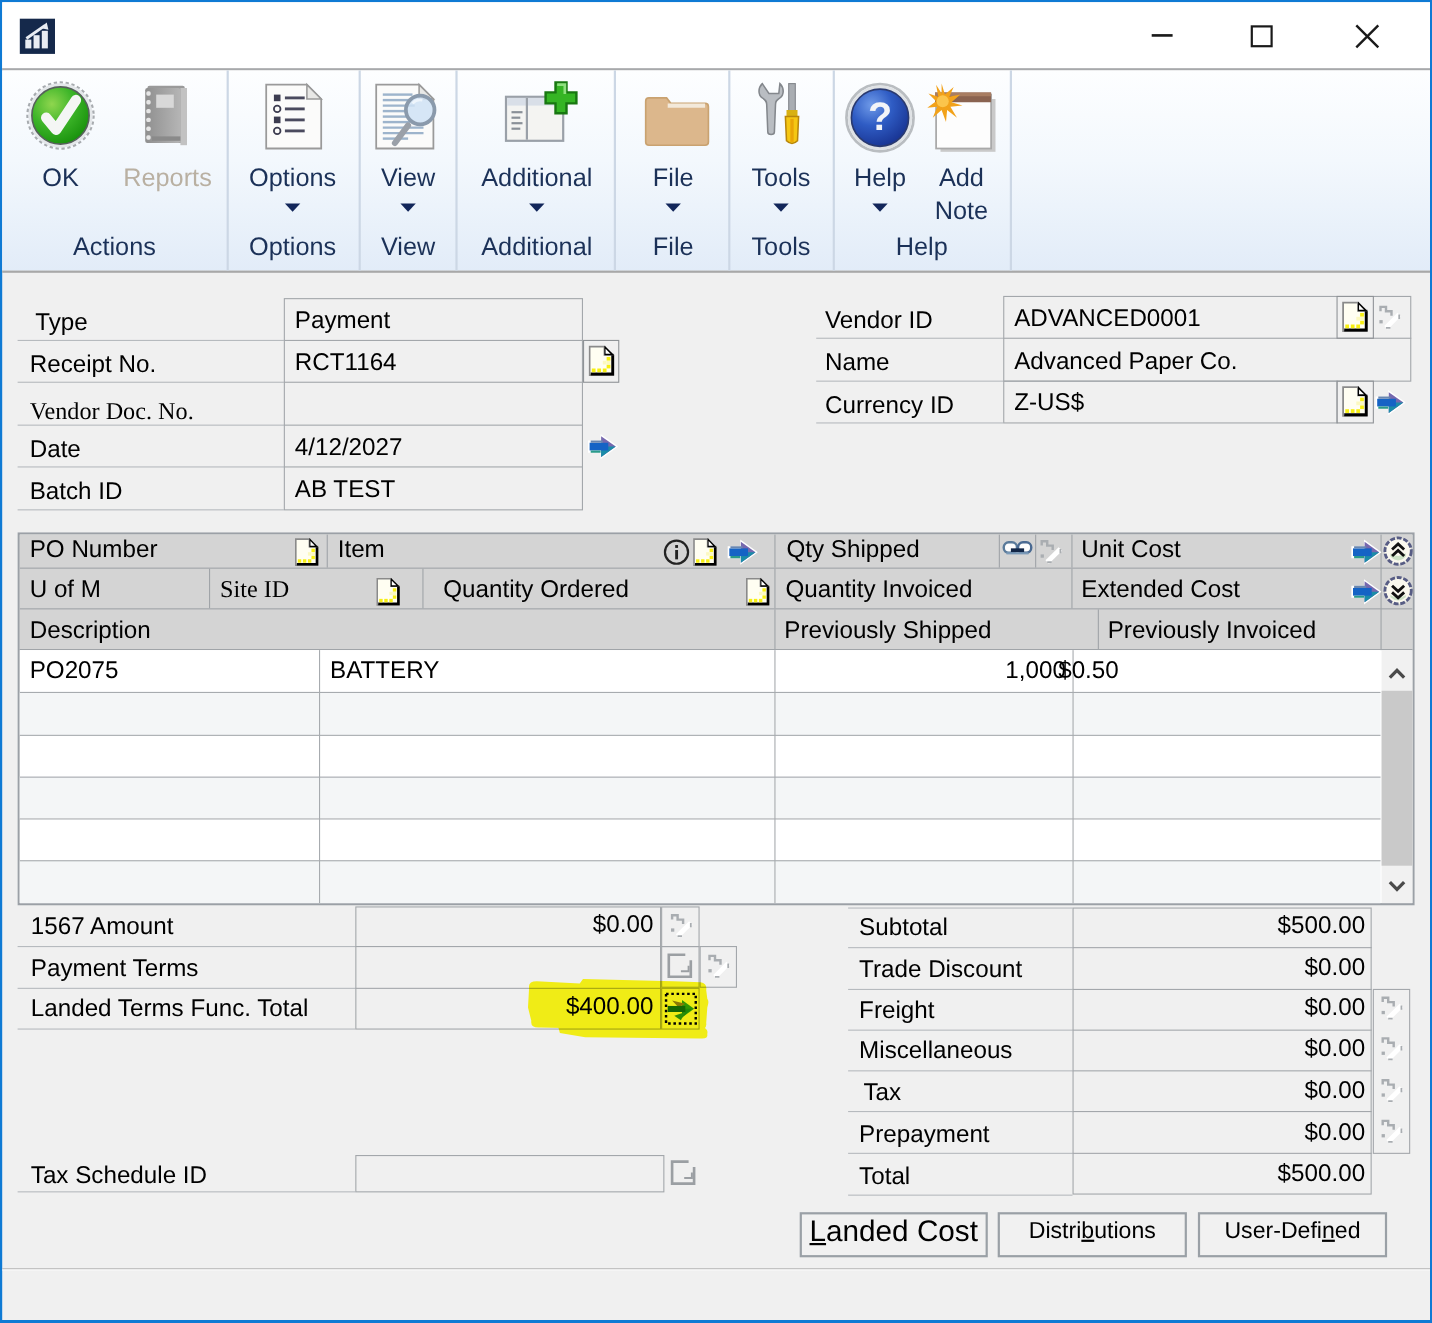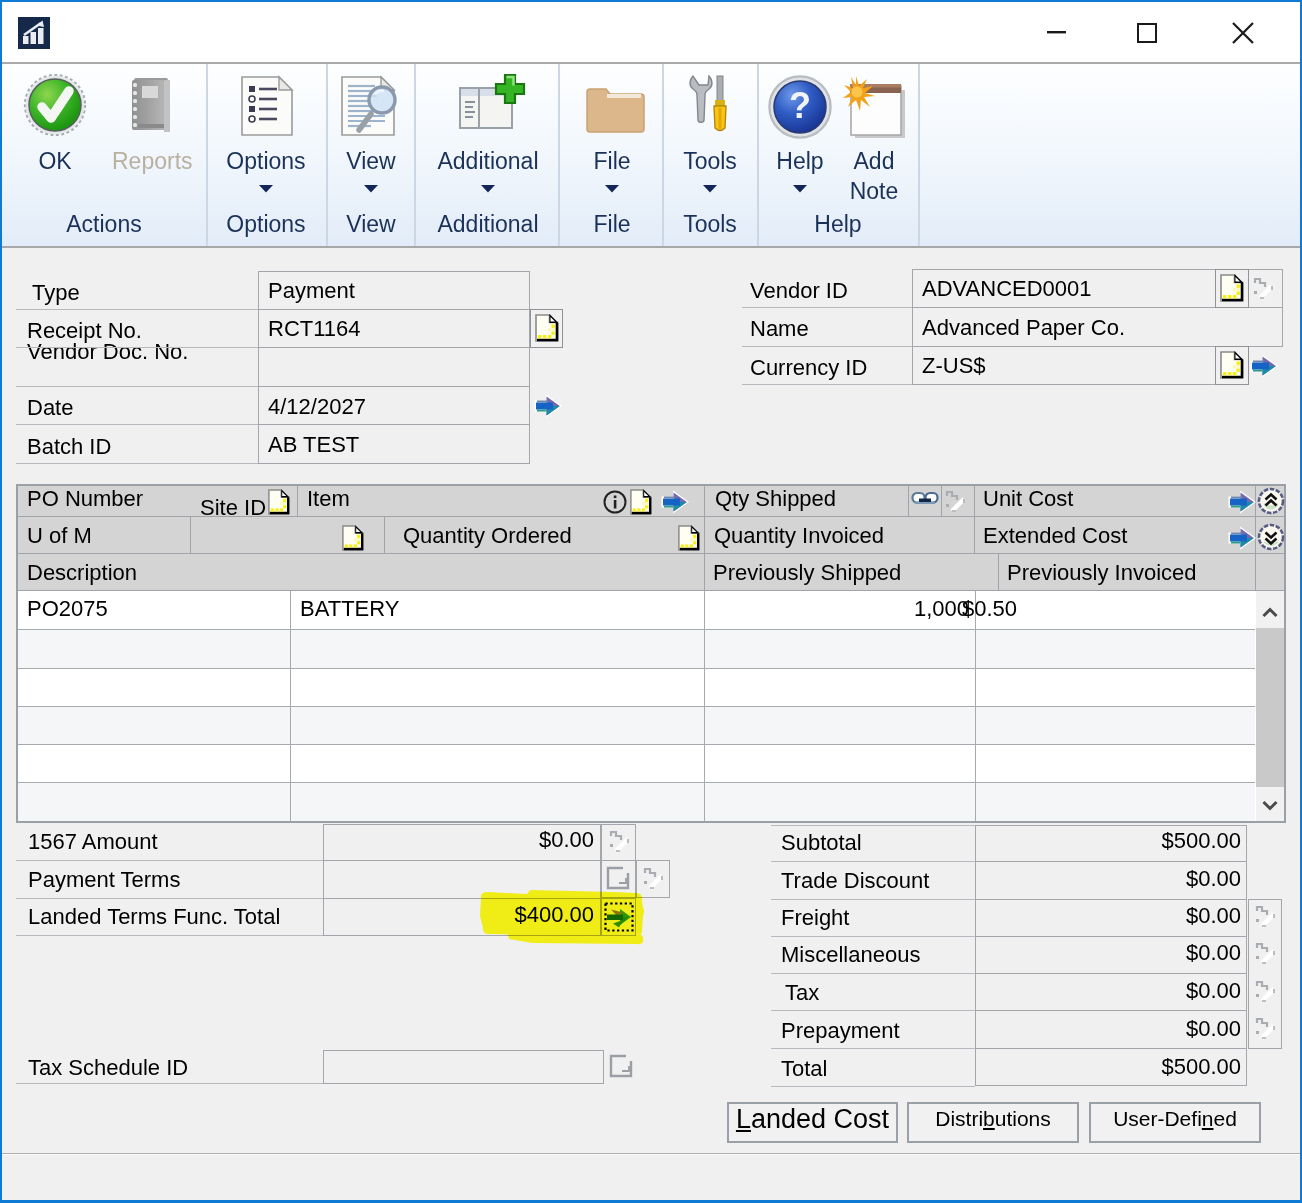--- a/index.html
+++ b/index.html
@@ -242,21 +242,21 @@
       <symbol id="chevdn2" viewBox="0 0 28 28">
         <circle cx="14" cy="14" r="12" fill="#faf8ee" stroke="#575c84" stroke-width="2.6" stroke-dasharray="4.5 1.6"></circle>
         <path d="M7 20 q7 6 14 0 v-2 q-7 5 -14 0 z" fill="#cde2c6"></path>
         <path d="M8.5 9.5 L14 14.5 L19.5 9.5 M8.5 15.5 L14 20.5 L19.5 15.5" fill="none" stroke="#111" stroke-width="2.6"></path>
       </symbol>
     </defs>
   </svg>
 
   <div class="lbl" style="left:30px;top:283px;">Type</div>
   <div class="lbl" style="left:25px;top:321px;">Receipt No.</div>
-  <div class="lbl" style="left:25px;top:342px;">Vendor Doc. No.</div>
+  <div class="lbl" style="left:25px;top:364px;font-family:Liberation Serif, serif;">Vendor Doc. No.</div>
   <div class="lbl" style="left:25px;top:398px;">Date</div>
   <div class="lbl" style="left:25px;top:437px;">Batch ID</div>
   <div class="ul" style="left:14px;top:307px;width:242px;"></div>
   <div class="ul" style="left:14px;top:345px;width:242px;"></div>
   <div class="ul" style="left:14px;top:384px;width:242px;"></div>
   <div class="ul" style="left:14px;top:422px;width:242px;"></div>
   <div class="ul" style="left:14px;top:461px;width:242px;"></div>
   <div class="box" style="left:256px;top:269px;width:272px;height:193px;"></div>
   <div class="ul" style="left:256px;top:307px;width:272px;border-color:#a3a7ab;"></div>
   <div class="ul" style="left:256px;top:345px;width:272px;border-color:#a3a7ab;"></div>
@@ -319,21 +319,21 @@
 
   <div class="abs" style="left:702px;top:552px;width:1px;height:36px;background:#a0a4a8;"></div>
   <div class="abs" style="left:996px;top:552px;width:1px;height:36px;background:#a0a4a8;"></div>
   <div class="abs" style="left:1253px;top:484px;width:1px;height:104px;background:#a0a4a8;"></div>
 
   <div class="lbl" style="left:25px;top:489px;">PO Number</div>
   <div class="lbl" style="left:305px;top:489px;">Item</div>
   <div class="lbl" style="left:713px;top:489px;">Qty Shipped</div>
   <div class="lbl" style="left:981px;top:489px;">Unit Cost</div>
   <div class="lbl" style="left:25px;top:526px;">U of M</div>
-  <div class="lbl" style="left:198px;top:498px;">Site ID</div>
+  <div class="lbl" style="left:198px;top:526px;font-family:Liberation Serif, serif;">Site ID</div>
   <div class="lbl" style="left:401px;top:526px;">Quantity Ordered</div>
   <div class="lbl" style="left:712px;top:526px;">Quantity Invoiced</div>
   <div class="lbl" style="left:981px;top:526px;">Extended Cost</div>
   <div class="lbl" style="left:25px;top:563px;">Description</div>
   <div class="lbl" style="left:711px;top:563px;">Previously Shipped</div>
   <div class="lbl" style="left:1005px;top:563px;">Previously Invoiced</div>
 
   <svg style="left:266px;top:487px;" width="22" height="26">
       <use href="#doc"></use>
     </svg>

